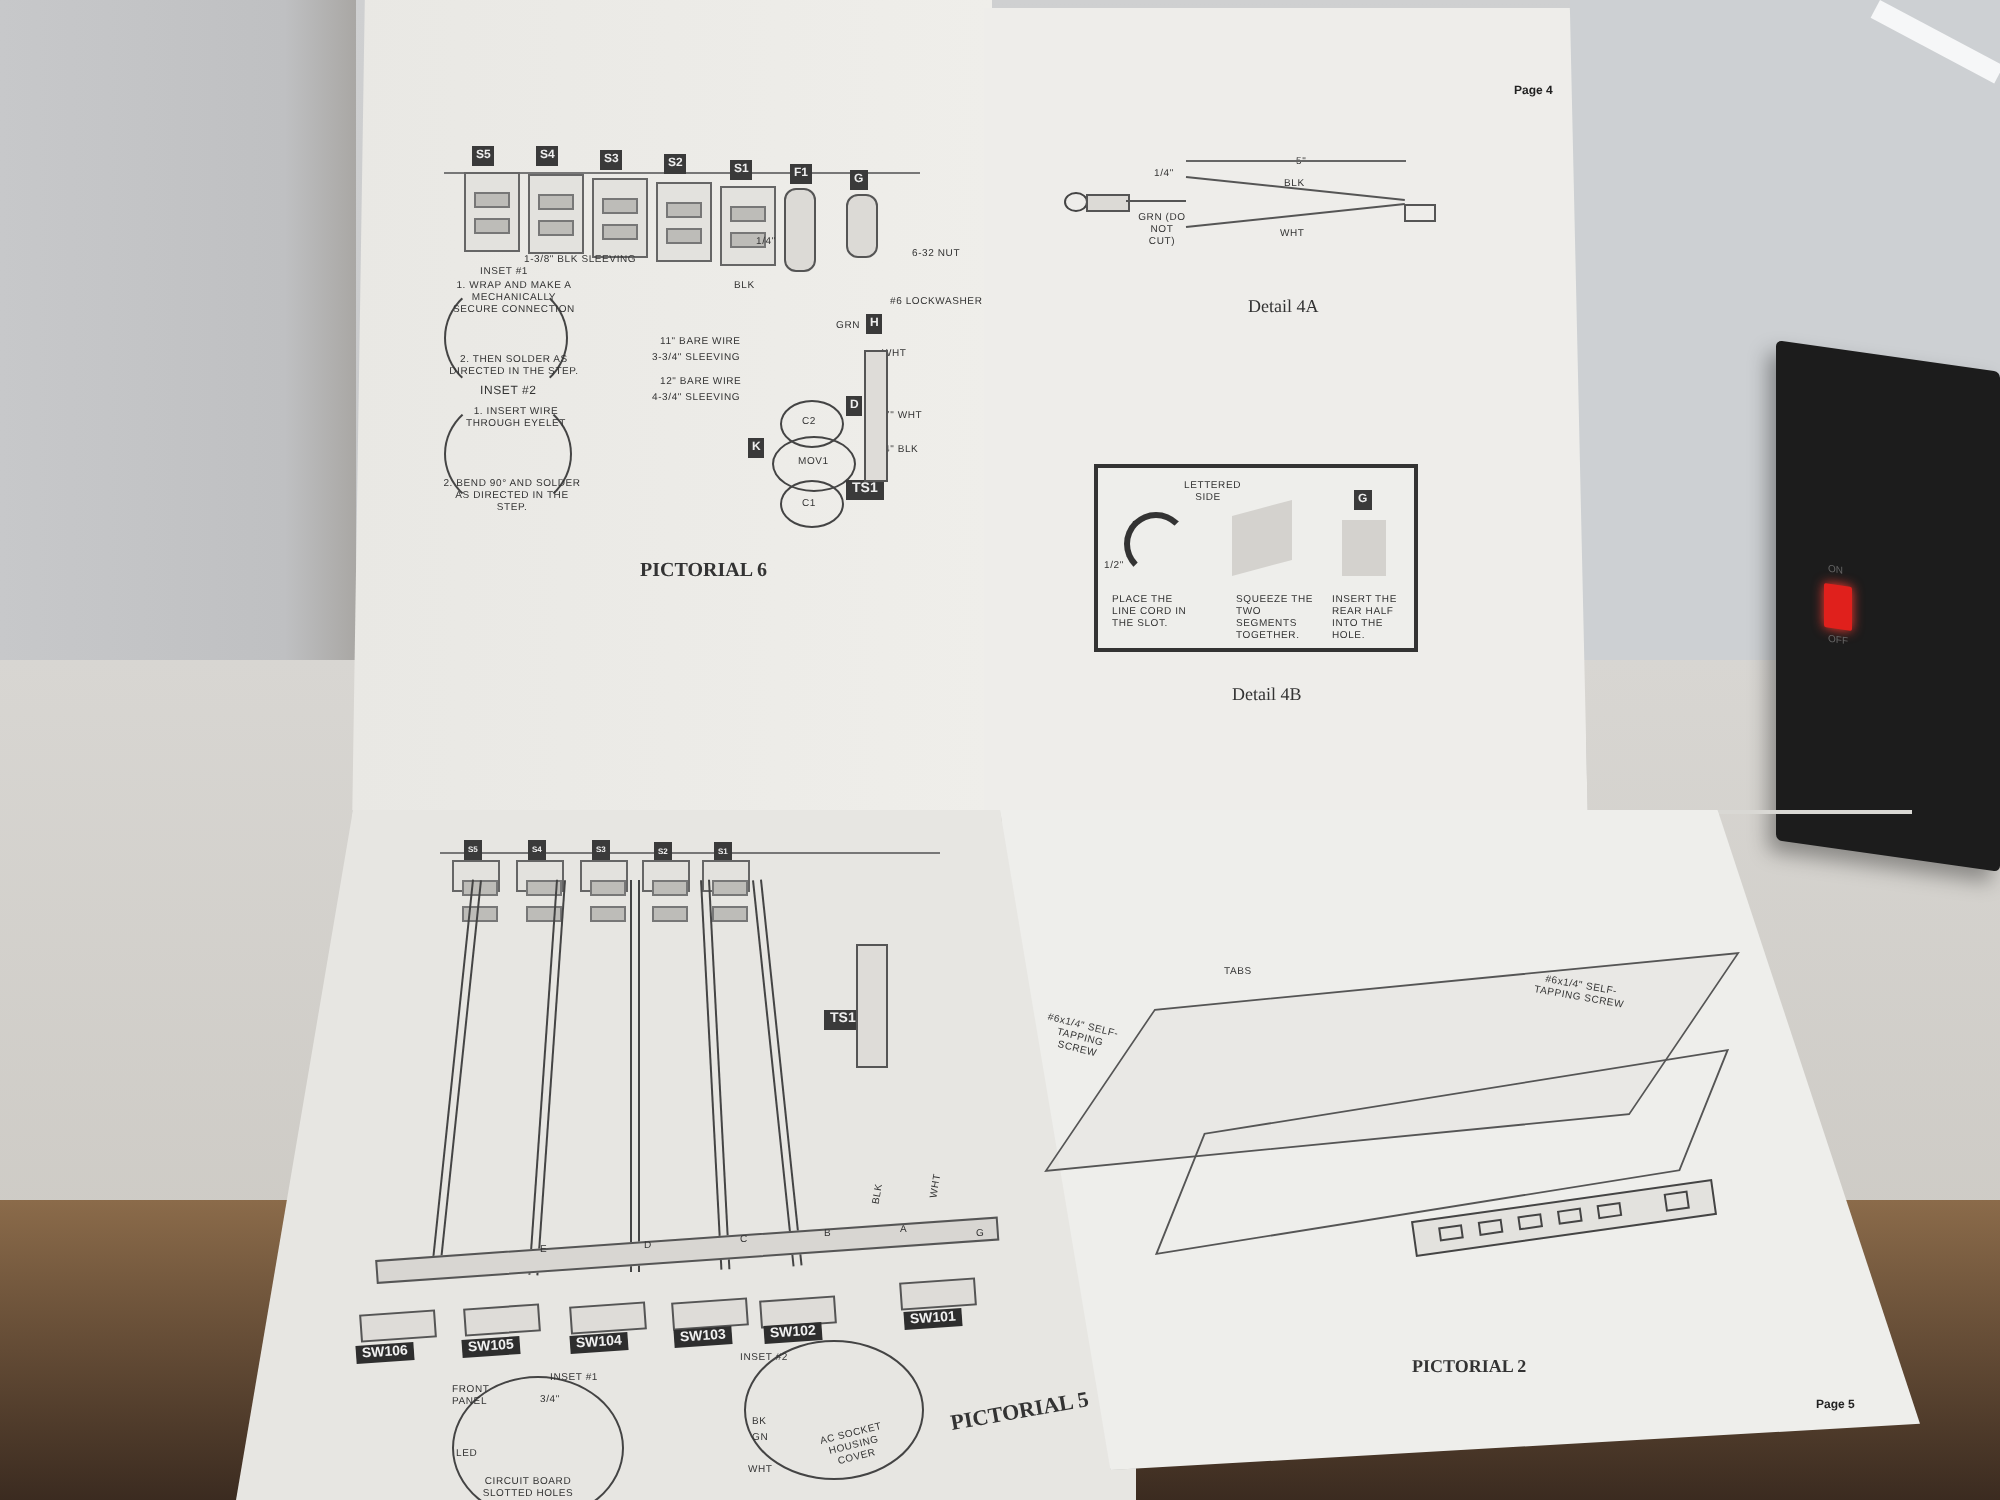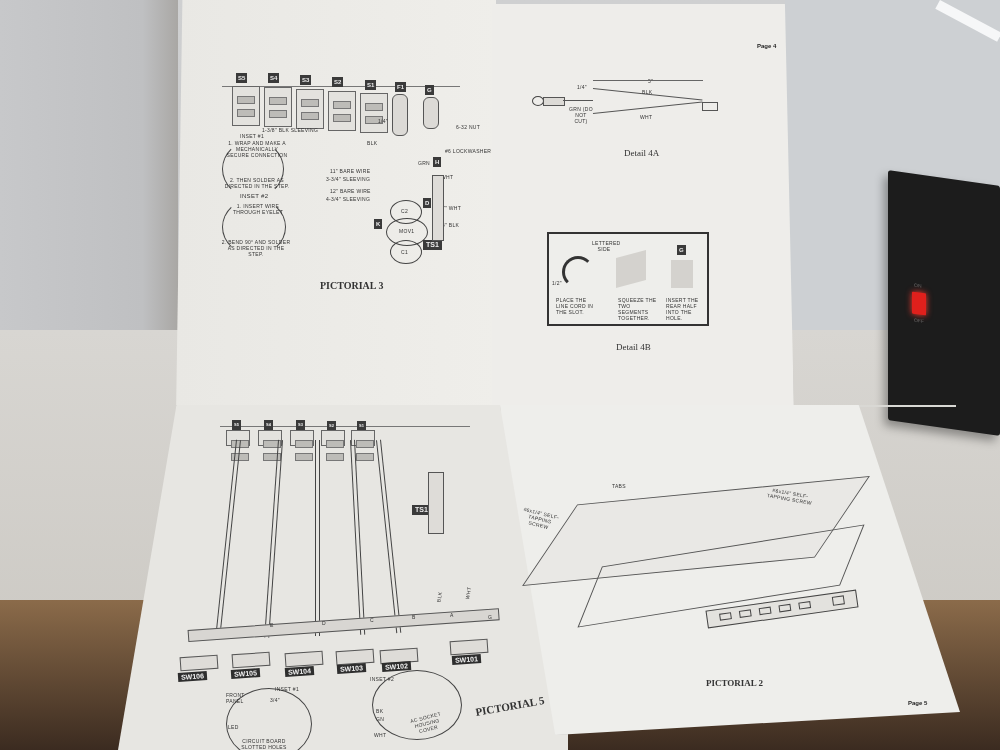--- a/index.html
+++ b/index.html
@@ -117,21 +117,21 @@
 
   <div class="circle-inset" style="left:222px;top:140px;width:60px;height:56px;border-top-color:transparent;border-bottom-color:transparent;"></div>
   <span class="label" style="left:240px;top:133px">INSET #1</span>
   <span class="label" style="left:225px;top:140px;width:64px;white-space:normal;text-align:center;">1. WRAP AND MAKE A MECHANICALLY SECURE CONNECTION</span>
   <span class="label" style="left:222px;top:177px;width:70px;white-space:normal;text-align:center;">2. THEN SOLDER AS DIRECTED IN THE STEP.</span>
   <span class="label" style="left:240px;top:193px;font-size:6px;">INSET #2</span>
   <div class="circle-inset" style="left:222px;top:198px;width:62px;height:56px;border-top-color:transparent;border-bottom-color:transparent;"></div>
   <span class="label" style="left:224px;top:203px;width:68px;white-space:normal;text-align:center;">1. INSERT WIRE THROUGH EYELET</span>
   <span class="label" style="left:220px;top:239px;width:72px;white-space:normal;text-align:center;">2. BEND 90° AND SOLDER AS DIRECTED IN THE STEP.</span>
 
-  <span class="title" style="left:320px;top:280px;font-size:10px;">PICTORIAL 3</span>
+  <span class="title" style="left:320px;top:280px;font-size:10px;">PICTORIAL 6</span>
 </div>
 
 <div class="sheet sheet-top-right"></div>
 <span class="pagenum" style="left:757px;top:43px;">Page 4</span>
 <div>
   <div style="position:absolute;left:532px;top:96px;width:10px;height:8px;border:1.5px solid #444;border-radius:50%;"></div>
   <div style="position:absolute;left:543px;top:97px;width:20px;height:7px;border:1px solid #555;background:#dcdad6;"></div>
   <div style="position:absolute;left:563px;top:100px;width:30px;height:1px;background:#555;"></div>
   <div style="position:absolute;left:593px;top:88px;width:110px;height:1px;background:#555;transform:rotate(6deg);transform-origin:left;"></div>
   <div style="position:absolute;left:593px;top:113px;width:110px;height:1px;background:#555;transform:rotate(-6deg);transform-origin:left;"></div>

